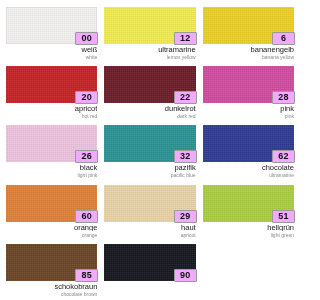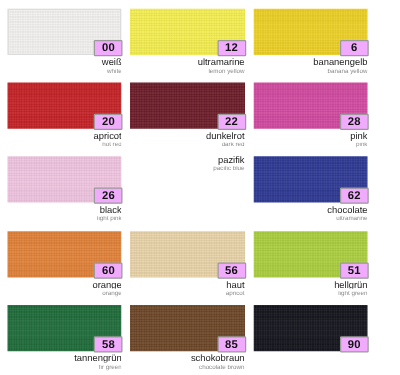--- a/index.html
+++ b/index.html
@@ -178,20 +178,24 @@
       <div class="swatch-chip-wrap">
         <div class="swatch-chip" style="background-color: rgb(238, 195, 222);"></div>
         <div class="code-badge">26</div>
       </div>
       <div class="swatch-labels">
         <span class="name-de">black</span>
         <span class="name-en">light pink</span>
       </div>
     </div>
     <div class="swatch-cell">
+      <div class="swatch-chip-wrap">
+        <div class="swatch-chip" style="background-color: rgb(42, 146, 147);"></div>
+        <div class="code-badge">32</div>
+      </div>
       <div class="swatch-labels">
         <span class="name-de">pazifik</span>
         <span class="name-en">pacific blue</span>
       </div>
     </div>
     <div class="swatch-cell">
       <div class="swatch-chip-wrap">
         <div class="swatch-chip" style="background-color: rgb(47, 58, 148);"></div>
         <div class="code-badge">62</div>
       </div>
@@ -206,49 +210,39 @@
         <div class="code-badge">60</div>
       </div>
       <div class="swatch-labels">
         <span class="name-de">orange</span>
         <span class="name-en">orange</span>
       </div>
     </div>
     <div class="swatch-cell">
       <div class="swatch-chip-wrap">
         <div class="swatch-chip" style="background-color: rgb(231, 210, 168);"></div>
-        <div class="code-badge">56</div>
+        <div class="code-badge">29</div>
       </div>
       <div class="swatch-labels">
         <span class="name-de">haut</span>
         <span class="name-en">apricot</span>
       </div>
     </div>
     <div class="swatch-cell">
       <div class="swatch-chip-wrap">
         <div class="swatch-chip" style="background-color: rgb(170, 206, 63);"></div>
         <div class="code-badge">51</div>
       </div>
       <div class="swatch-labels">
         <span class="name-de">hellgrün</span>
         <span class="name-en">light green</span>
       </div>
     </div>
     <div class="swatch-cell">
       <div class="swatch-chip-wrap">
-        <div class="swatch-chip" style="background-color: rgb(31, 107, 57);"></div>
-        <div class="code-badge">58</div>
-      </div>
-      <div class="swatch-labels">
-        <span class="name-de">tannengrün</span>
-        <span class="name-en">fir green</span>
-      </div>
-    </div>
-    <div class="swatch-cell">
-      <div class="swatch-chip-wrap">
         <div class="swatch-chip" style="background-color: rgb(107, 69, 38);"></div>
         <div class="code-badge">85</div>
       </div>
       <div class="swatch-labels">
         <span class="name-de">schokobraun</span>
         <span class="name-en">chocolate brown</span>
       </div>
     </div>
     <div class="swatch-cell">
       <div class="swatch-chip-wrap">

